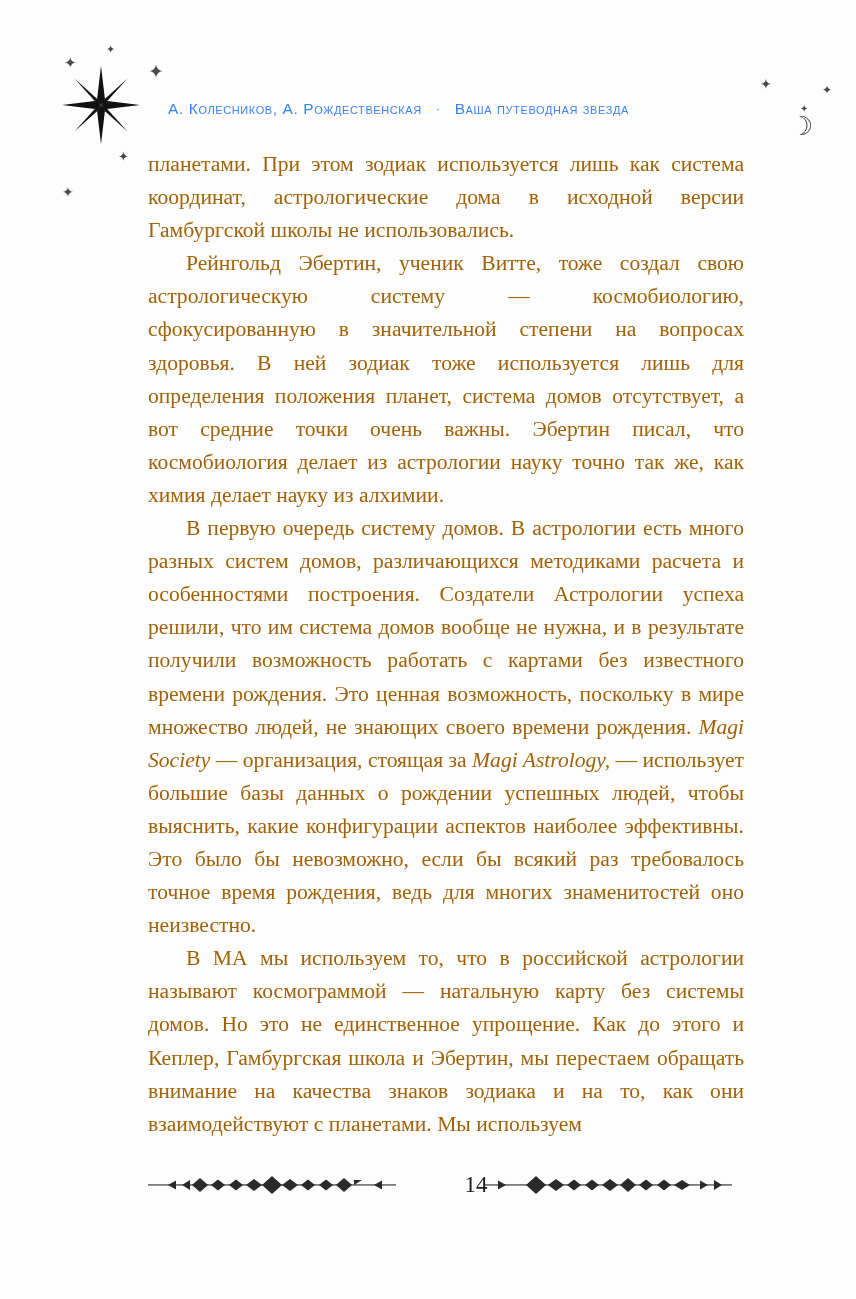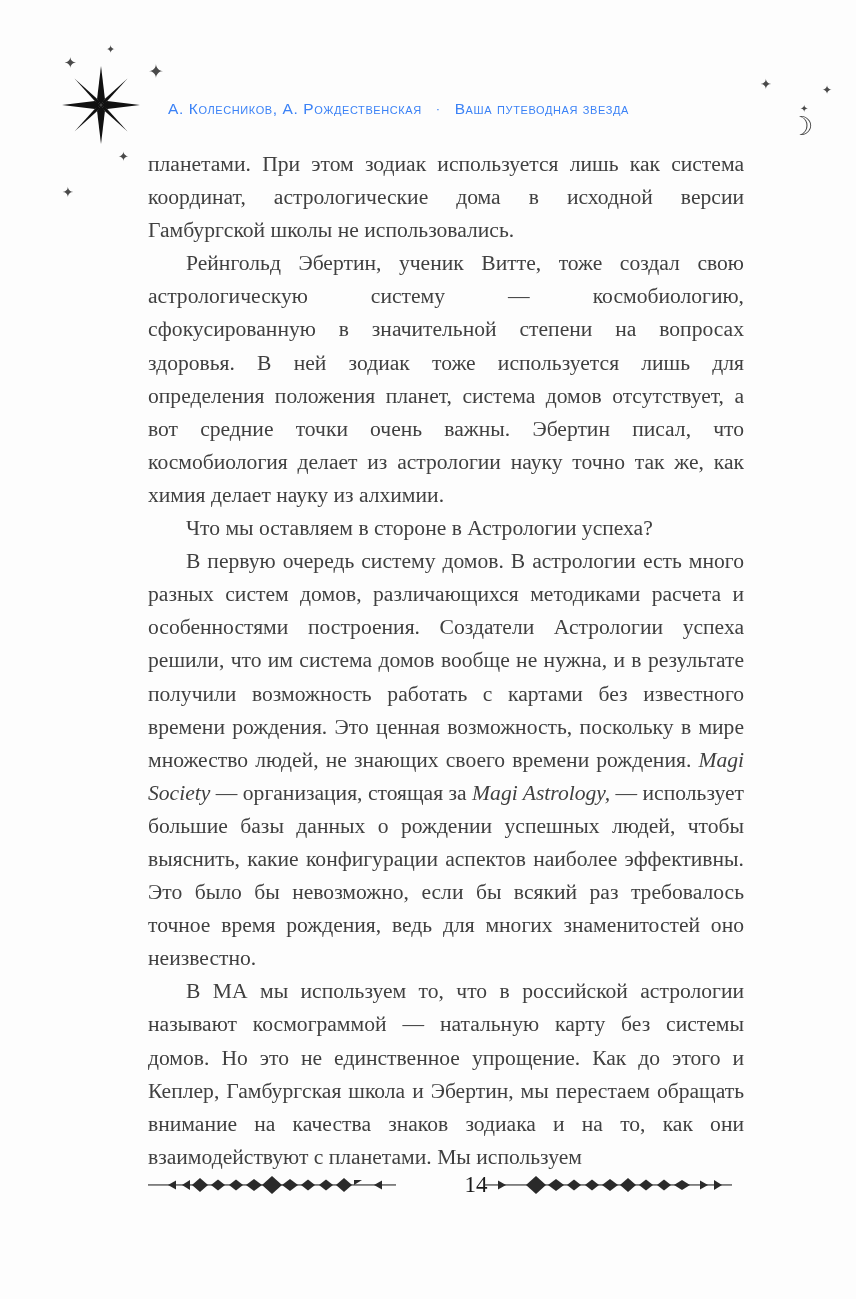--- a/index.html
+++ b/index.html
@@ -66,21 +66,21 @@
   
   .body-text {
     position: absolute;
     left: 148px;
     top: 148px;
     width: 596px;
     font-size: 21.6px;
     line-height: 33.1px;
     text-align: justify;
     text-align-last: left;
-    color: #404040;
+    color: #a16207;
     hyphens: manual;
   }
   .body-text p {
     margin: 0;
     text-indent: 38px;
   }
   .body-text p.noindent {
     text-indent: 0;
   }
   .body-text i {
@@ -147,21 +147,20 @@
   <div class="header"></div>
   <div class="header-text">
     <span class="sc">А. Колесников, А. Рождественская</span>
     <span class="header-sep">·</span>
     <span class="sc">Ваша путеводная звезда</span>
   </div>
 
   <div class="body-text">
     <p class="noindent">планетами. При этом зодиак используется лишь как система координат, астрологические дома в исходной версии Гамбургской школы не использовались.</p>
     <p>Рейнгольд Эбертин, ученик Витте, тоже создал свою астрологическую систему — космобиологию, сфокусированную в значительной степени на вопросах здоровья. В ней зодиак тоже используется лишь для определения положения планет, система домов отсутствует, а вот средние точки очень важны. Эбертин писал, что космобиология делает из астрологии науку точно так же, как химия делает науку из алхимии.</p>
-    <p>Что мы оставляем в стороне в Астрологии успеха?</p>
     <p><span>В первую очередь систему домов. В астрологии есть много разных систем домов, различающихся методиками расчета и особенностями построения. Создатели Астрологии успеха решили, что им система домов вообще не нужна, и в результате получили возможность работать с картами без известного времени рождения. Это ценная возможность, поскольку в мире множество людей, не знающих своего времени рождения. </span><i>Magi Society</i><span> — организация, стоящая за </span><i>Magi Astrology,</i><span> — использует большие базы данных о рождении успешных людей, чтобы выяснить, какие конфигурации аспектов наиболее эффективны. Это было бы невозможно, если бы всякий раз требовалось точное время рождения, ведь для многих знаменитостей оно неизвестно.</span></p>
     <p>В МА мы используем то, что в российской астрологии называют космограммой — натальную карту без системы домов. Но это не единственное упрощение. Как до этого и Кеплер, Гамбургская школа и Эбертин, мы перестаем обращать внимание на качества знаков зодиака и на то, как они взаимодействуют с планетами. Мы используем</p>
   </div>
 
   <div class="footer"></div>
 
   <div class="orn left">
     <svg width="248" height="18" viewBox="0 0 248 18" aria-hidden="true">
       <g fill="#2a2a2a">
         <rect x="0" y="8.4" width="248" height="1.1"></rect>

